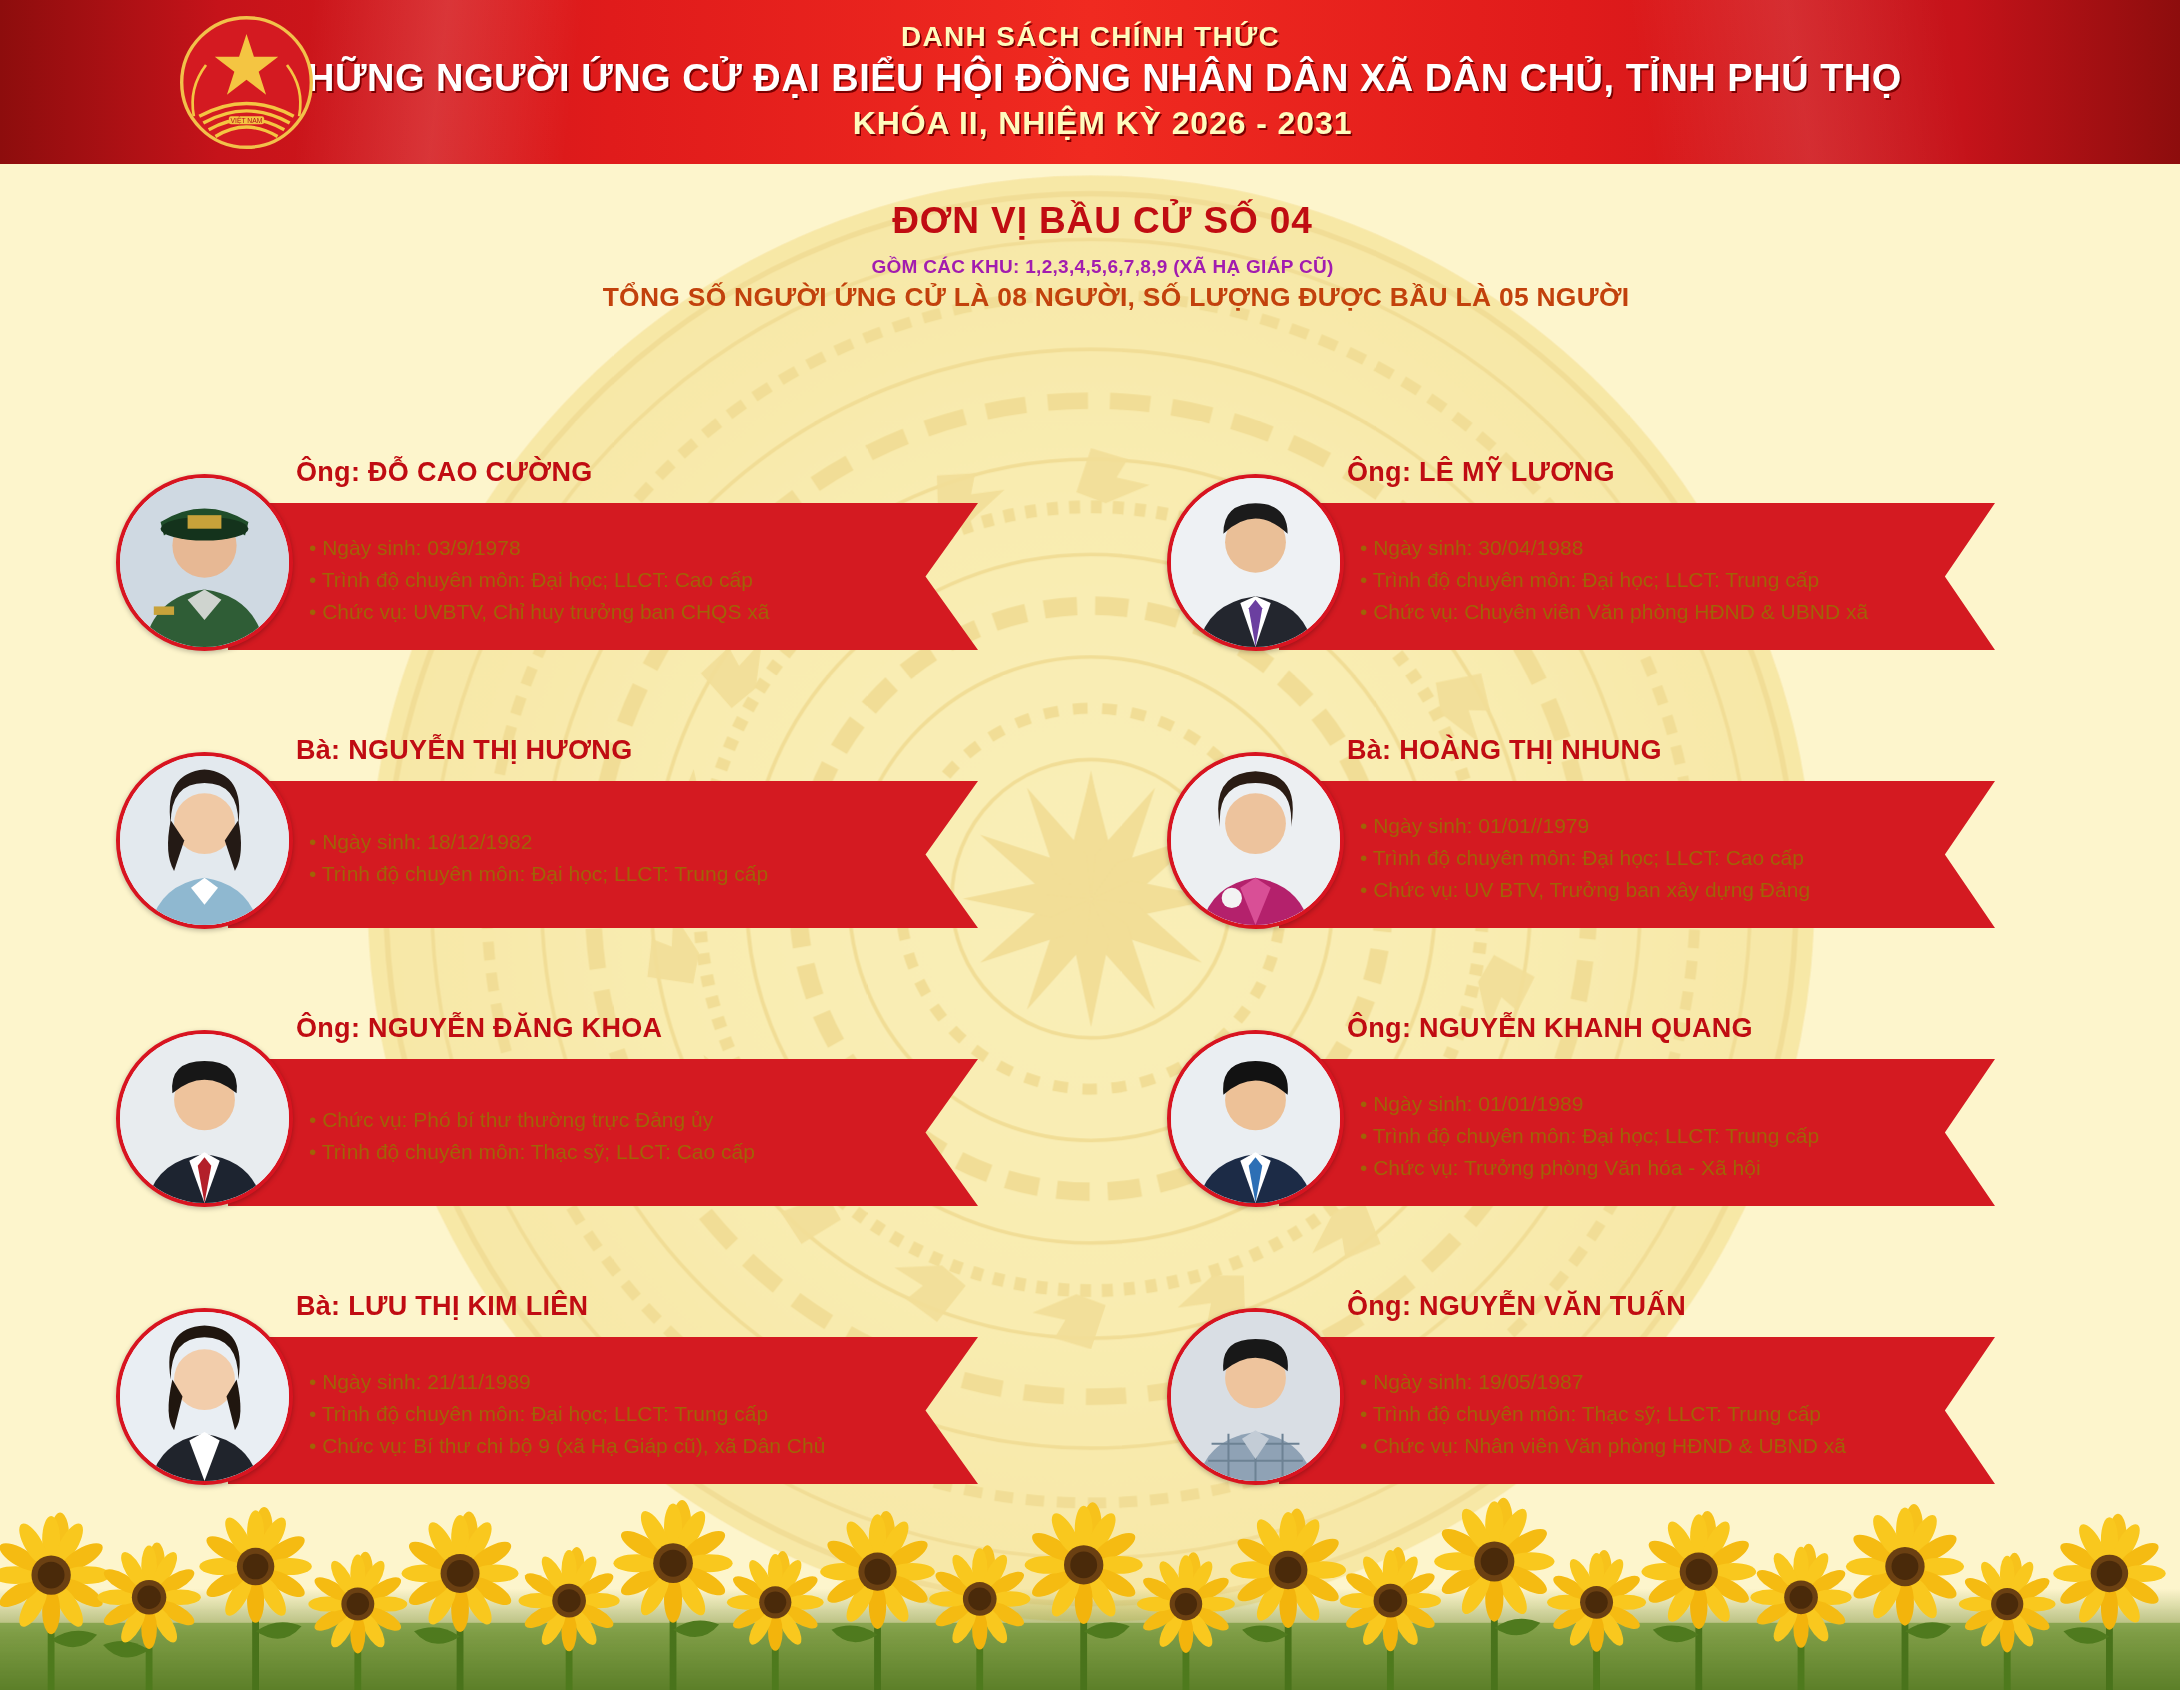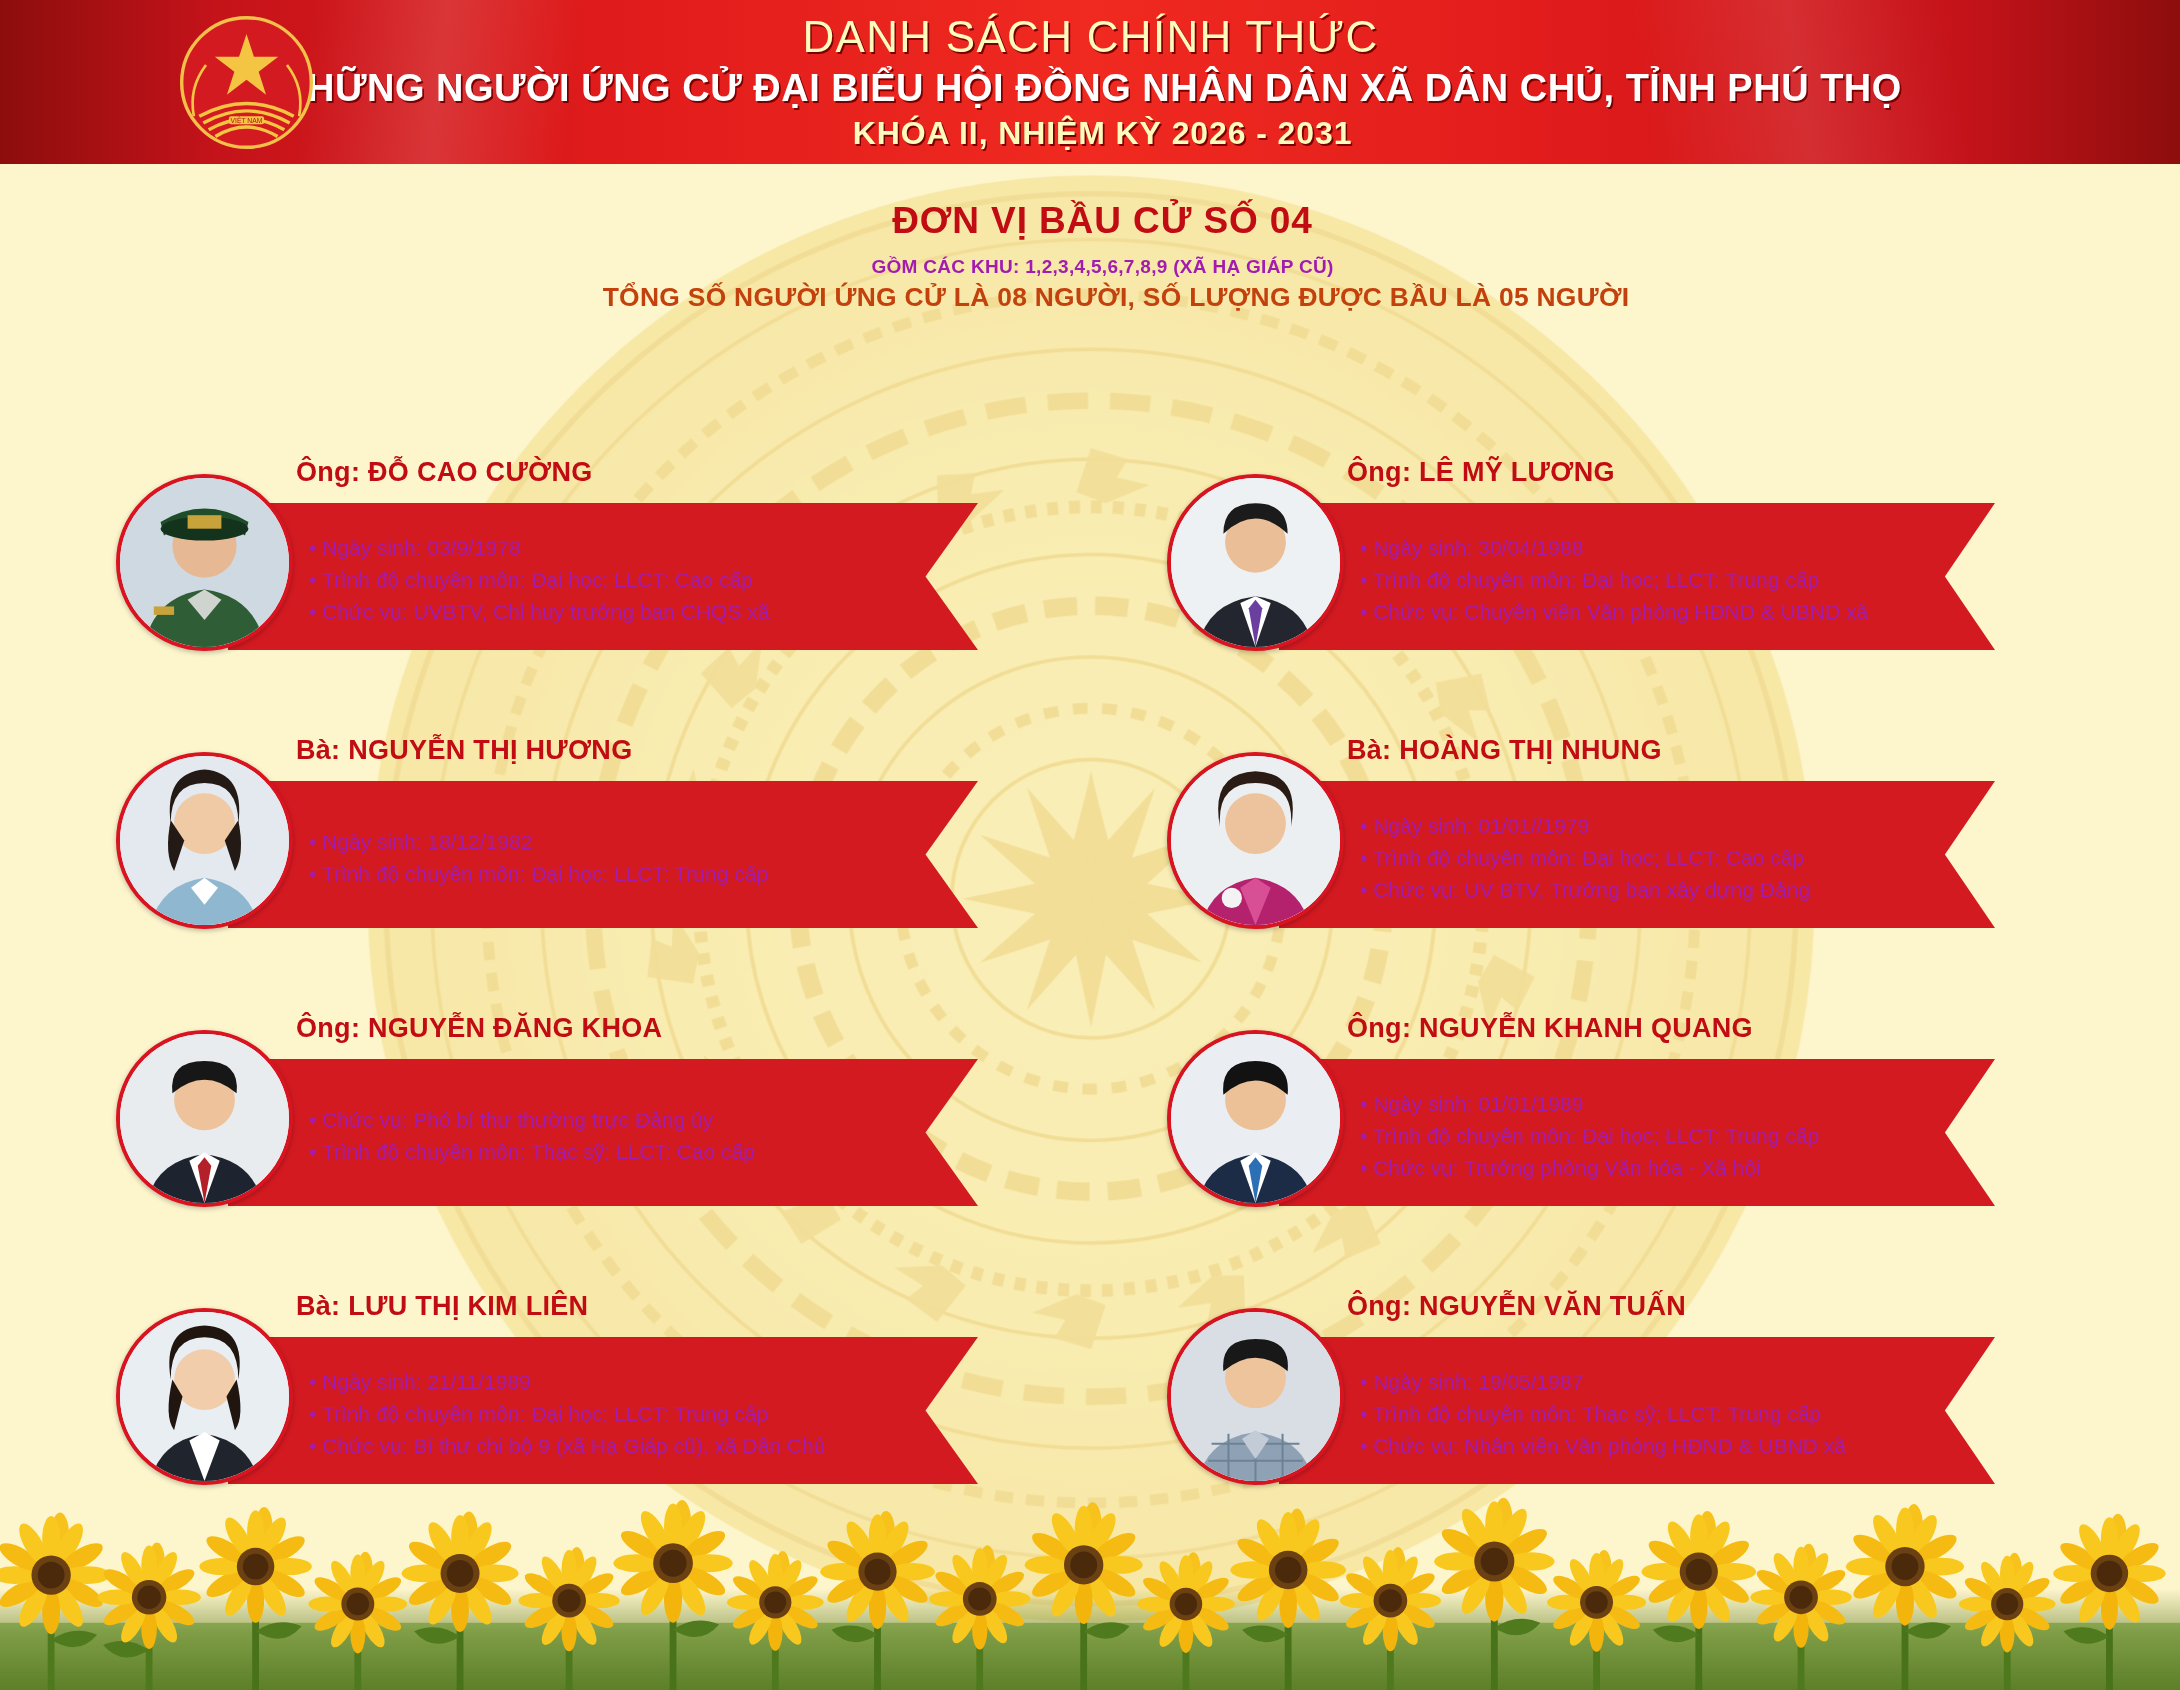--- a/index.html
+++ b/index.html
@@ -68,22 +68,22 @@
     height: 164px;
     display: flex;
     flex-direction: column;
     align-items: center;
     justify-content: center;
     z-index: 2;
     text-align: center;
     color: #fff9a8;
   }
   .hdr-line1 {
-    font-size: 44px;
-    font-weight: normal;
+    font-size: 28px;
+    font-weight: bold;
     letter-spacing: 1.3px;
     color: #fffbbd;
     text-shadow: 1.7px 1.7px 0 #7a0000;
     line-height: 1.25;
   }
   .hdr-line2 {
     font-size: 38px;
     font-weight: bold;
     letter-spacing: 0.5px;
     color: #ffffff;
@@ -216,21 +216,21 @@
     width: 630px;
     height: 128px;
     z-index: 3;
     display: flex;
     flex-direction: column;
     justify-content: center;
     gap: 7.7px;
   }
   .binfo {
     font-size: 21px;
-    color: #a21caf;
+    color: #a16207;
     line-height: 1.15;
     white-space: nowrap;
   }
 
   
   .card.right .banner { width: 716px; }
   .card.right .banner-inner { width: 596px; }
 
   
   .footer-flowers {

